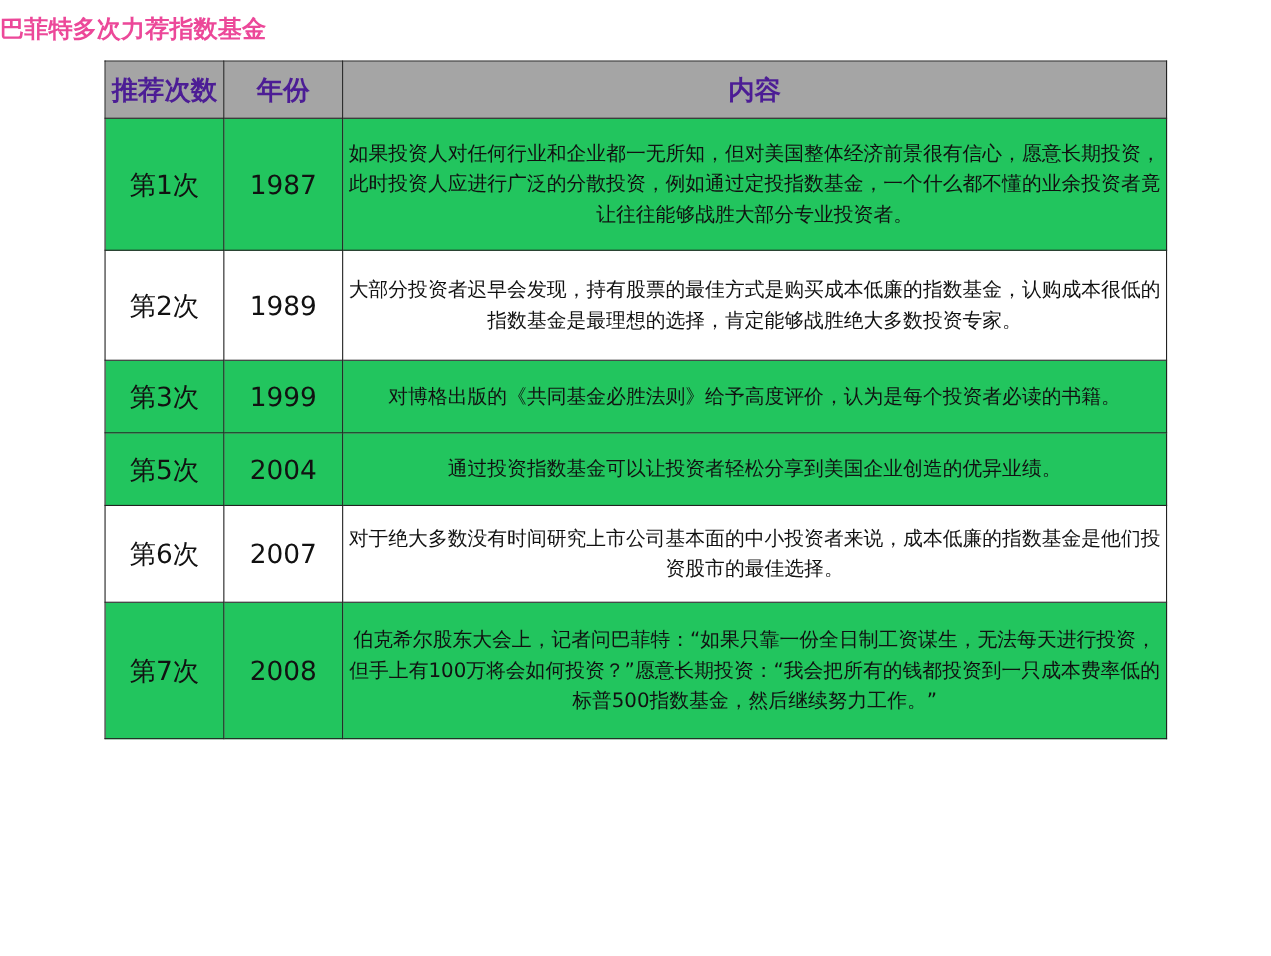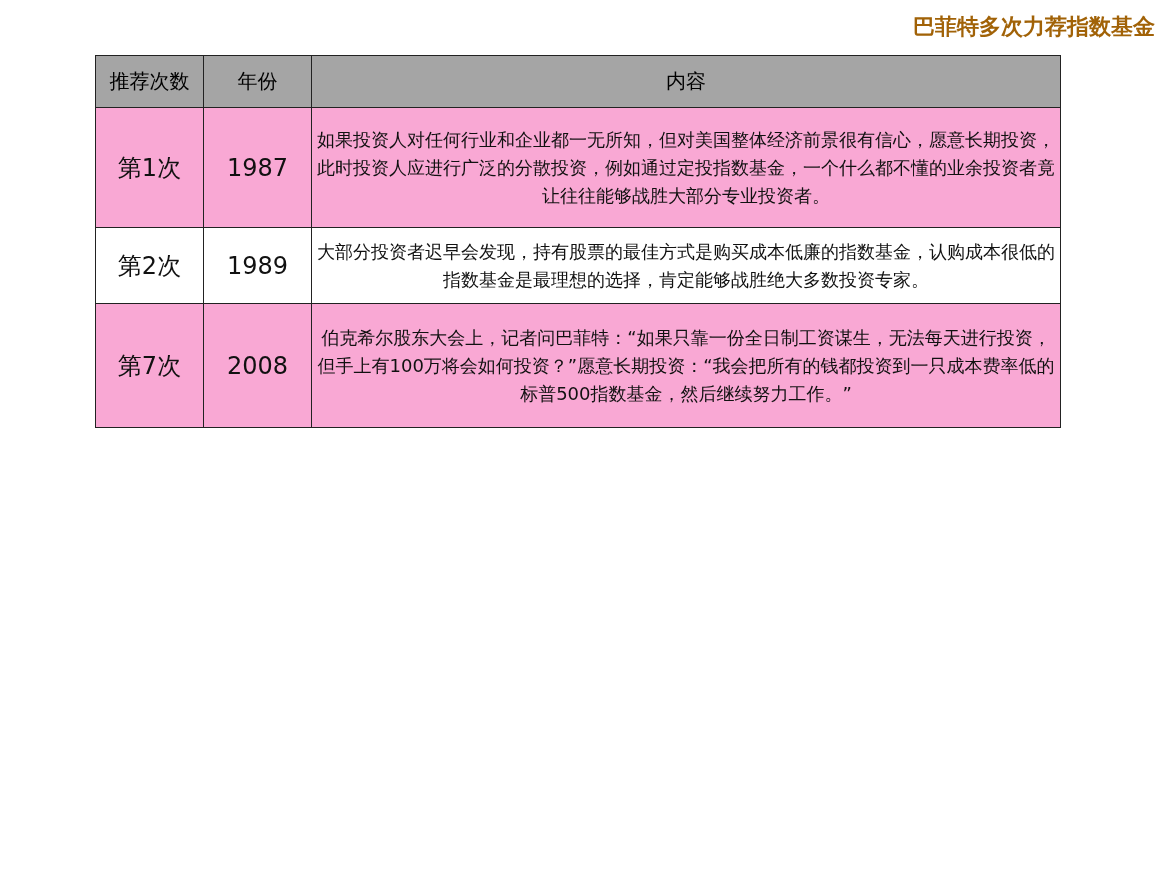--- a/index.html
+++ b/index.html
@@ -1,23 +1,23 @@
 <!DOCTYPE html>
 <html><head>
 <meta charset="utf-8">
 <style>
   html, body { margin:0; padding:0; background:#ffffff; }
   body { width:1155px; height:869px; position:relative; font-family:"DejaVu Sans", "Liberation Sans", sans-serif; color:#111; }
-  .title { position:absolute; left:0; top:12px; width:1155px; text-align:right; font-size:22px; font-weight:bold; color:#a16207; }
+  .title { position:absolute; left:0; top:12px; width:1155px; text-align:left; font-size:22px; font-weight:bold; color:#ec4899; }
   table { position:absolute; left:95px; top:55px; border-collapse:collapse; width:965px; table-layout:fixed; }
   th, td { border:1px solid #222; text-align:center; vertical-align:middle; padding:0; }
-  th { background:#a5a5a5; color:#000000; font-size:20px; font-weight:normal; height:51px; }
+  th { background:#a5a5a5; color:#4c1d95; font-size:24px; font-weight:bold; height:51px; }
   td { font-size:24px; line-height:28px; }
   td.content { padding:0 3px; font-size:18px; }
-  tr.alt td { background:#f9a8d4;text-align:center; }
+  tr.alt td { background:#22c55e;text-align:center; }
   col.c1 { width:108px; } col.c2 { width:108px; } col.c3 { width:749px; }
 </style>
 </head>
 <body>
 
 <div class="title">巴菲特多次力荐指数基金</div>
 
 <table>
   <colgroup>
       <col class="c1">
@@ -30,24 +30,39 @@
       <th>年份</th>
       <th>内容</th>
     </tr>
   </thead>
   <tbody>
     <tr class="alt" style="height:120px">
       <td>第1次</td>
       <td>1987</td>
       <td class="content">如果投资人对任何行业和企业都一无所知，但对美国整体经济前景很有信心，愿意长期投资，此时投资人应进行广泛的分散投资，例如通过定投指数基金，一个什么都不懂的业余投资者竟让往往能够战胜大部分专业投资者。</td>
     </tr>
-    <tr style="height:76px">
+    <tr style="height:100px">
       <td>第2次</td>
       <td>1989</td>
       <td class="content">大部分投资者迟早会发现，持有股票的最佳方式是购买成本低廉的指数基金，认购成本很低的指数基金是最理想的选择，肯定能够战胜绝大多数投资专家。</td>
+    </tr>
+    <tr class="alt" style="height:66px">
+      <td>第3次</td>
+      <td>1999</td>
+      <td class="content">对博格出版的《共同基金必胜法则》给予高度评价，认为是每个投资者必读的书籍。</td>
+    </tr>
+    <tr class="alt" style="height:66px">
+      <td>第5次</td>
+      <td>2004</td>
+      <td class="content">通过投资指数基金可以让投资者轻松分享到美国企业创造的优异业绩。</td>
+    </tr>
+    <tr style="height:88px">
+      <td>第6次</td>
+      <td>2007</td>
+      <td class="content">对于绝大多数没有时间研究上市公司基本面的中小投资者来说，成本低廉的指数基金是他们投资股市的最佳选择。</td>
     </tr>
     <tr class="alt" style="height:124px">
       <td>第7次</td>
       <td>2008</td>
       <td class="content">伯克希尔股东大会上，记者问巴菲特：“如果只靠一份全日制工资谋生，无法每天进行投资，但手上有100万将会如何投资？”愿意长期投资：“我会把所有的钱都投资到一只成本费率低的标普500指数基金，然后继续努力工作。”</td>
     </tr>
   </tbody>
 </table>
 
 </body></html>

